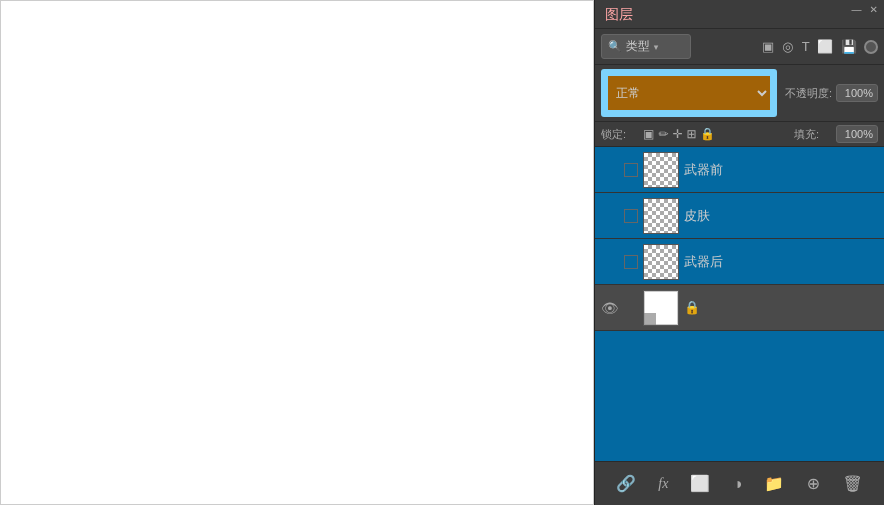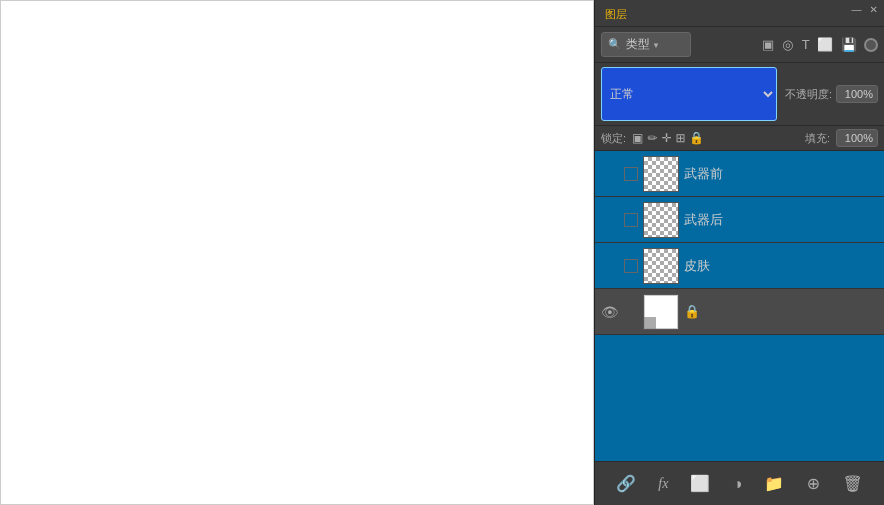--- a/index.html
+++ b/index.html
@@ -32,22 +32,22 @@
     .panel-titlebar {
       display: flex;
       align-items: center;
       justify-content: space-between;
       background: #3c3c3c;
       padding: 6px 8px 4px 10px;
       border-bottom: 1px solid #2a2a2a;
     }
 
     .panel-title {
-      color: #eab308;
-      font-size: 11px;
+      color: #fca5a5;
+      font-size: 14px;
     }
 
     .panel-menu-icon {
       color: #aaa;
       cursor: pointer;
       font-size: 14px;
     }
 
     .panel-topbar {
       display: flex;
@@ -96,26 +96,26 @@
     .blend-row {
       display: flex;
       align-items: center;
       padding: 4px 6px;
       background: #3c3c3c;
       border-bottom: 1px solid #2a2a2a;
       gap: 4px;
     }
 
     .blend-select {
-      background: #1d4ed8;
-      border: 1px solid #7dd3fc;
+      background: #a16207;
+      border: 7px solid #7dd3fc;
       border-radius: 3px;
       color: #ccc;
       font-size: 12px;
-      padding: 18px 4px;
+      padding: 9px 4px;
       flex: 1;
       cursor: pointer;
     }
 
     .opacity-label {
       color: #aaa;
       font-size: 11px;
       margin-left: 4px;
     }
 
@@ -129,21 +129,21 @@
       width: 42px;
       text-align: right;
     }
 
     .lock-row {
       display: flex;
       align-items: center;
       padding: 3px 6px;
       background: #3c3c3c;
       border-bottom: 1px solid #2a2a2a;
-      gap: 6px;
+      gap: 17px;
     }
 
     .lock-label {
       color: #aaa;
       font-size: 11px;
     }
 
     .lock-icons {
       display: flex;
       gap: 4px;
@@ -376,30 +376,30 @@
       <span class="layer-name">武器前</span>
     </div>
 
 
     <div class="layer-item">
       <div class="layer-visibility"></div>
       <div class="layer-checkbox"></div>
       <div class="layer-thumbnail">
         <div class="thumb-checker"></div>
       </div>
-      <span class="layer-name">武器后</span>
+      <span class="layer-name">皮肤</span>
     </div>
 
     <div class="layer-item">
       <div class="layer-visibility"></div>
       <div class="layer-checkbox"></div>
       <div class="layer-thumbnail">
         <div class="thumb-checker"></div>
       </div>
-      <span class="layer-name">皮肤</span>
+      <span class="layer-name">武器后</span>
     </div>
 
     <div class="layer-item" style="background:#4a4a4a;">
       <div class="layer-visibility">
         <span class="eye-icon">👁</span>
       </div>
       <div class="layer-thumbnail" style="margin-left:19px;">
         <div class="thumb-white">
 
           <div style="position:absolute;bottom:0;left:0;width:12px;height:12px;background:#888;opacity:0.7;"></div>

